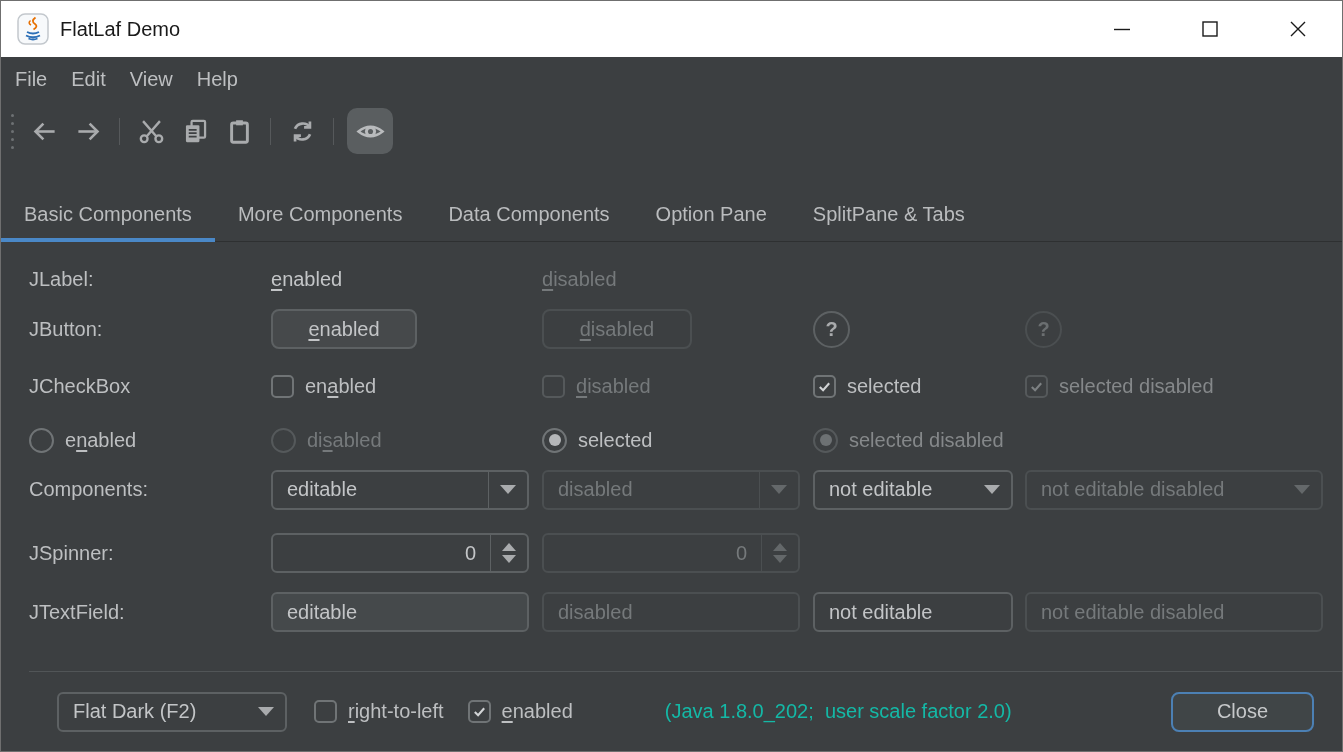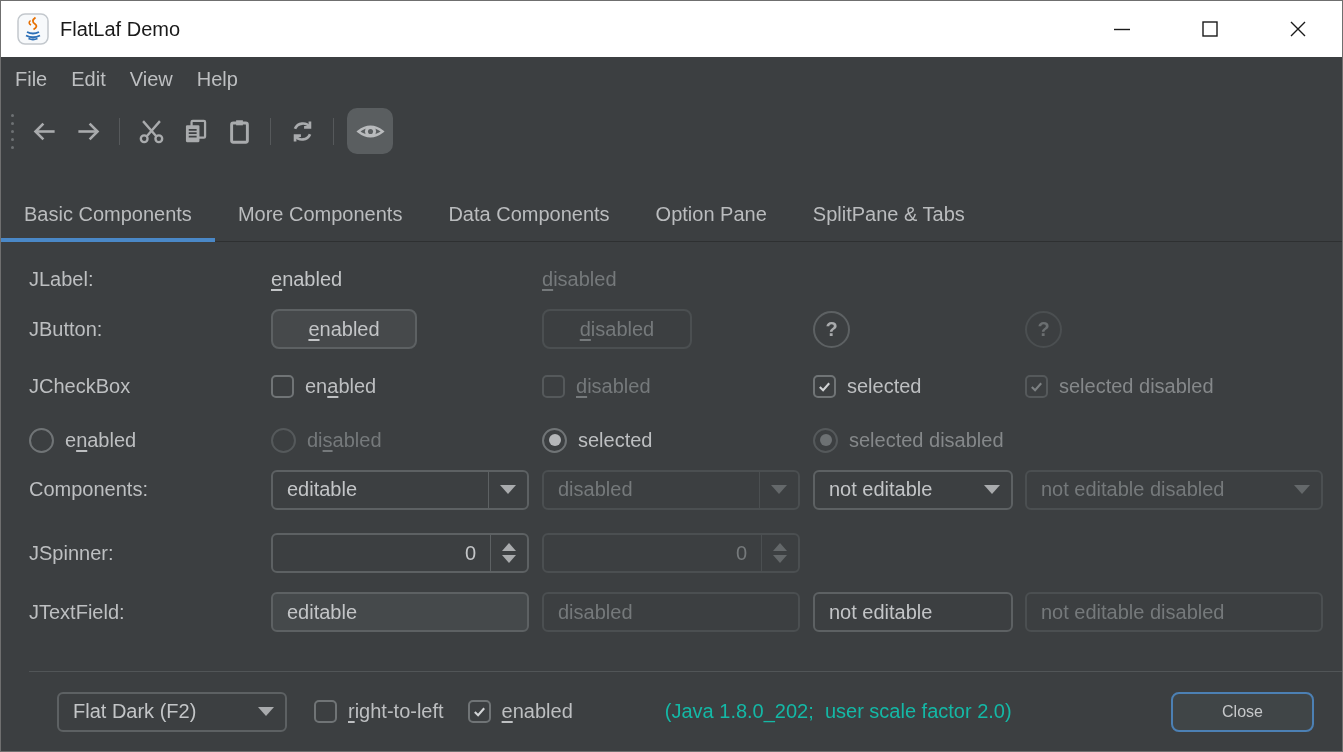--- a/index.html
+++ b/index.html
@@ -149,21 +149,21 @@
     margin-top: auto; border-top: 1px solid #515557; height: 80px;
     display: flex; align-items: center; padding: 4px 28px; flex: 0 0 auto;
   }
   .bottombar .combo { width: 230px; }
   .bottombar .cb-wrap { margin-left: 27px; }
   .bottombar .cb-wrap + .cb-wrap { margin-left: 24px; }
   .info { margin-left: 92px; font-size: 20px; color: #14b8a6; white-space: pre-wrap; }
   .close-btn {
     margin-left: auto; width: 143px; height: 40px; border-radius: 8px;
     border: 2px solid #4c80b4; background: #404547; color: #c6c8ca;
-    font-size: 16px; display: inline-flex; align-items: center; justify-content: center;
+    font-size: 20px; display: inline-flex; align-items: center; justify-content: center;
     font-family: "Liberation Sans", sans-serif;
   }
   .cb-label { font-size: 20px; color: #bdbfc1; }
 </style>
 </head>
 <body>
 
 <div class="window">
 
   <div class="titlebar">

